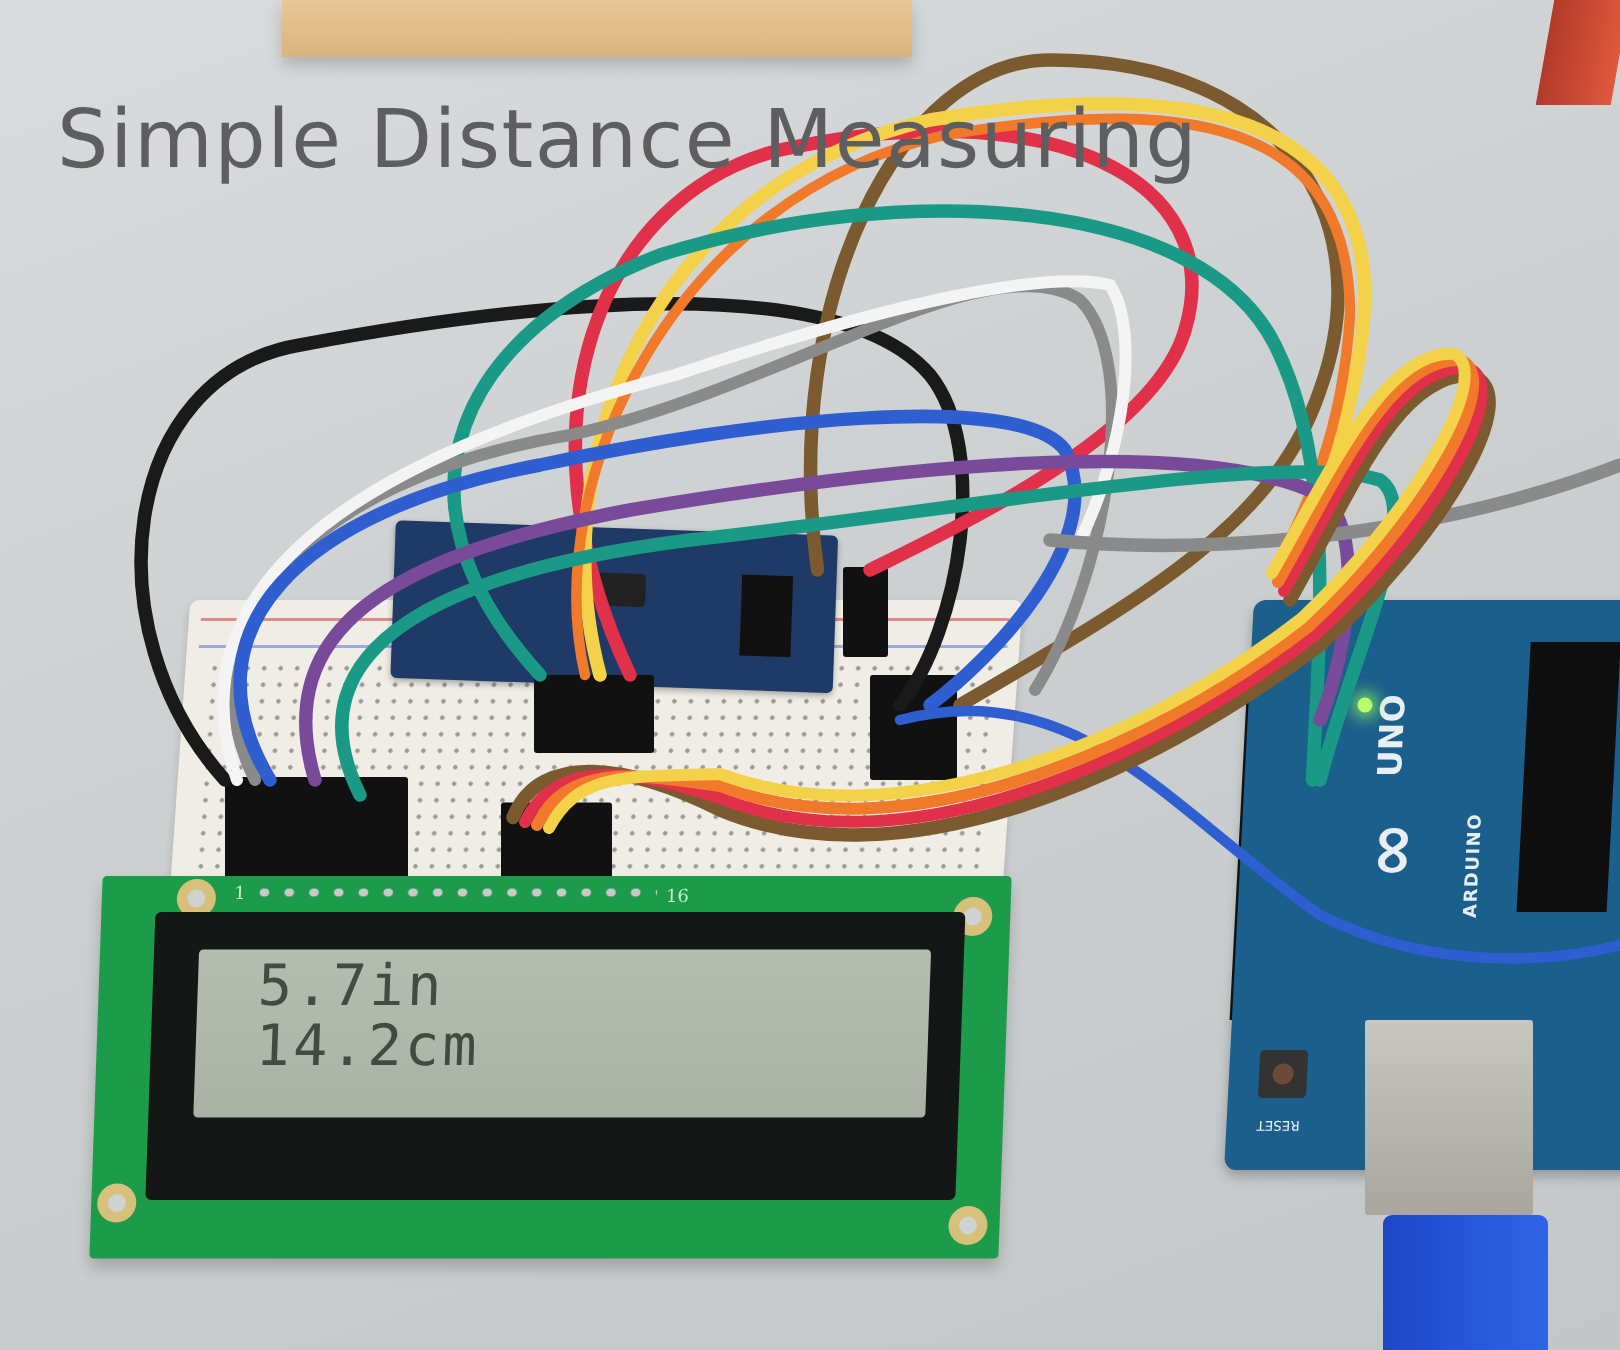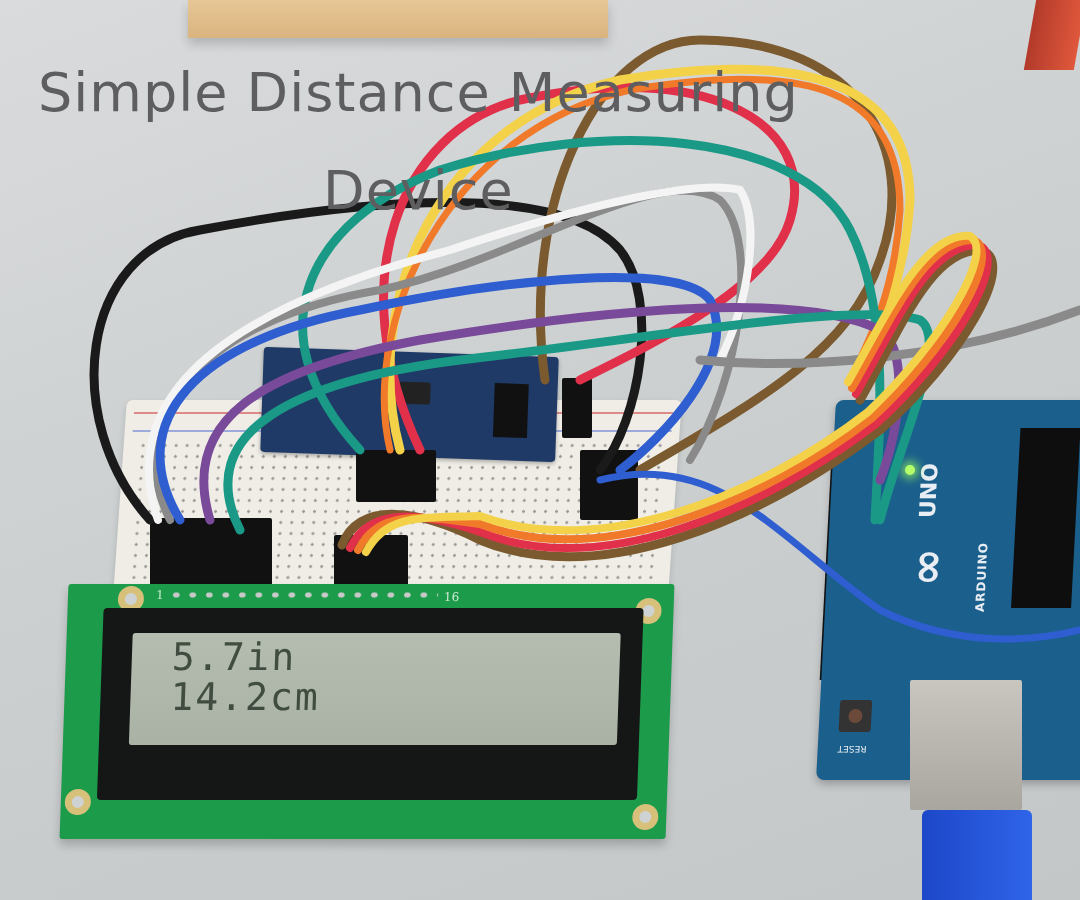--- a/index.html
+++ b/index.html
@@ -3,21 +3,21 @@
 <meta charset="utf-8">
 <style>
   html, body { margin: 0; padding: 0; }
   body { width: 1080px; height: 900px; overflow: hidden; background: #cfd2d3; position: relative; font-family: "DejaVu Sans", sans-serif; }
   .scene { position: absolute; left: 0; top: 0; width: 1080px; height: 900px;
     background: linear-gradient(160deg, #d9dbdc 0%, #cdd0d1 45%, #c4c7c8 100%); overflow: hidden; }
   .wood-block { position: absolute; left: 188px; top: 0; width: 420px; height: 38px;
     background: linear-gradient(180deg, #e7c796, #d9b47f); box-shadow: 0 6px 10px rgba(0,0,0,0.18); }
   .red-object { position: absolute; left: 1030px; top: 0; width: 50px; height: 70px; background: linear-gradient(90deg,#b23a2a,#e0583c); transform: skewX(-10deg); }
   .title { position: absolute; left: 38px; top: 44px; color: #5e5e60; font-family: "DejaVu Sans", sans-serif;
-    font-size: 54px; line-height: 98px; letter-spacing: 1px; font-weight: normal; z-index: 10; text-align: center; }
+    font-size: 54px; line-height: 98px; letter-spacing: 1px; font-weight: normal; z-index: 10; }
   .title span { display: block; }
 
   
   .breadboard { position: absolute; left: 120px; top: 400px; width: 555px; height: 195px;
     background: #efede6; border-radius: 6px; box-shadow: 0 3px 6px rgba(0,0,0,0.15);
     transform: skewX(-4deg); }
   .bb-holes { position: absolute; inset: 40px 14px 14px 14px;
     background-image: radial-gradient(#555 1.3px, transparent 1.6px); background-size: 11px 11px; opacity: .55; }
   .bb-rail-red { position: absolute; left: 8px; right: 8px; top: 12px; height: 2px; background: #d14a4a; opacity: .6; }
   .bb-rail-blue { position: absolute; left: 8px; right: 8px; top: 30px; height: 2px; background: #4a6ad1; opacity: .5; }
@@ -134,15 +134,14 @@
     <g>
       <path d="M342 545 C 360 500, 420 510, 480 540 C 600 590, 760 520, 880 430 C 960 360, 1020 260, 980 250 C 930 250, 900 330, 860 400" stroke="#7a5a2e" stroke-width="9"></path>
       <path d="M350 548 C 370 506, 420 512, 480 532 C 600 580, 760 512, 876 424 C 952 356, 1012 258, 978 245 C 928 244, 896 324, 856 394" stroke="#e0304a" stroke-width="8"></path>
       <path d="M358 550 C 378 510, 420 515, 480 524 C 600 570, 760 504, 872 418 C 946 350, 1004 255, 974 240 C 926 238, 892 318, 852 388" stroke="#f07a2a" stroke-width="8"></path>
       <path d="M366 552 C 386 514, 420 518, 480 516 C 600 560, 760 496, 868 412 C 940 344, 996 252, 970 236 C 924 232, 888 312, 848 382" stroke="#f3d24a" stroke-width="8"></path>
     </g>
   </svg>
 
   <div class="title">
     <span>Simple Distance Measuring</span>
-    <span>Device</span>
   </div>
 </div>
 
 </body></html>

